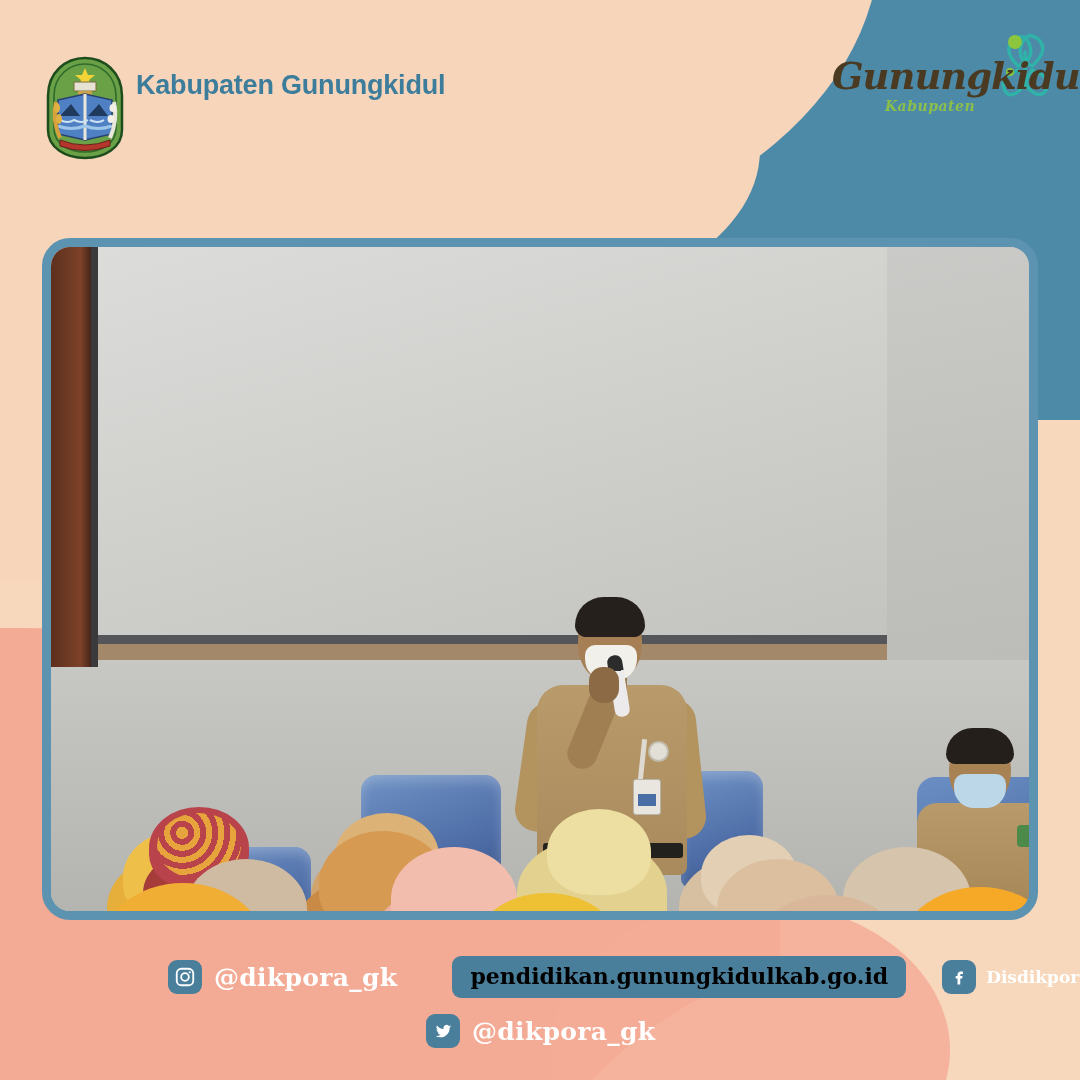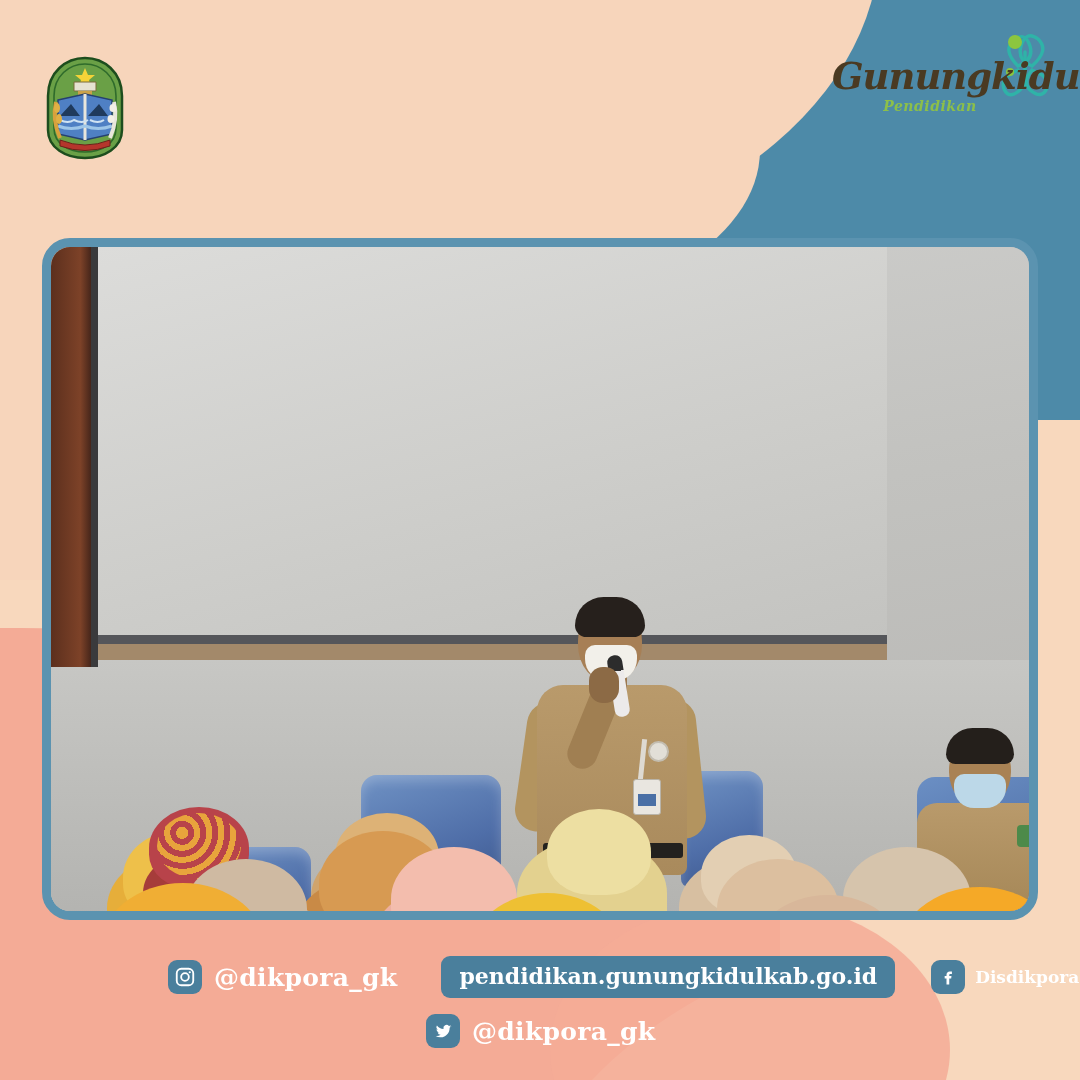--- a/index.html
+++ b/index.html
@@ -166,21 +166,21 @@
   .handle{
     color:#ffffff;font-size:25px;font-weight:bold;
     margin-left:12px;white-space:nowrap;
     font-family:"DejaVu Serif", serif;letter-spacing:.3px;
   }
   .handle-small{
     color:#ffffff;font-size:17px;font-weight:bold;margin-left:10px;white-space:nowrap;
     font-family:"DejaVu Serif", serif;
   }
   .url-pill{
-    margin-left:44px;background:#4a7f9c;color:#ffffff;
+    margin-left:55px;background:#4a7f9c;color:#000000;
     border-radius:9px;padding:7px 18px 9px;font-size:22px;font-weight:bold;
     white-space:nowrap;font-family:"DejaVu Serif", serif;
   }
   .fb-wrap{margin-left:36px;display:flex;align-items:center;}
 </style>
 </head>
 <body>
 
 <div class="stage">
 
@@ -211,36 +211,37 @@
       <path d="M12 46 q-4 18 4 36" stroke="#d8a13c" stroke-width="4" fill="none"></path>
       <path d="M70 46 q4 18 -4 36" stroke="#e9e6dc" stroke-width="4" fill="none"></path>
       <ellipse cx="13" cy="52" rx="3" ry="5" fill="#e0b045"></ellipse>
       <ellipse cx="15" cy="63" rx="3" ry="5" fill="#e0b045"></ellipse>
       <ellipse cx="69" cy="52" rx="3.5" ry="4" fill="#f2efe6"></ellipse>
       <ellipse cx="67" cy="63" rx="3.5" ry="4" fill="#f2efe6"></ellipse>
       <path d="M16 84 q25 10 50 0 l0 6 q-25 9 -50 0 z" fill="#b5362c" stroke="#6d2019" stroke-width="1"></path>
     </svg>
 
     <div class="head-title">
+      <div>Kabupaten Gunungkidul</div>
     </div>
 
     <div class="gk-logo">
       <svg width="230" height="110" viewBox="0 0 230 110" style="position:absolute;left:0;top:0">
         <g fill="none" stroke-width="3.4" stroke-linecap="round">
           <path d="M186 40 q-16 -16 -4 -26 q11 -9 16 6 q4 14 -12 20 z" stroke="#2fb3a8"></path>
           <path d="M200 40 q18 -16 6 -27 q-12 -9 -17 7 q-4 14 11 20 z" stroke="#2fb3a8"></path>
           <path d="M186 44 q-18 8 -14 19 q5 11 16 1 q8 -8 -2 -20 z" stroke="#2fb3a8"></path>
           <path d="M200 44 q19 7 15 18 q-5 12 -17 2 q-8 -8 2 -20 z" stroke="#2fb3a8"></path>
           <path d="M193 26 L193 60" stroke="#2fb3a8"></path>
         </g>
         <circle cx="183" cy="16" r="7" fill="#8cc63f"></circle>
         <circle cx="178" cy="46" r="4" fill="#8cc63f"></circle>
       </svg>
       <div class="gk-word">Gunungkidul</div>
-      <div class="gk-sub">Pendidikan</div>
+      <div class="gk-sub">Kabupaten</div>
     </div>
   </div>
 
   <div class="photo-frame">
     <div class="photo">
 
       <div class="wall"></div>
       <div class="screen"></div>
       <div class="screen-frame-b"></div>
       <div class="screen-ledge"></div>

